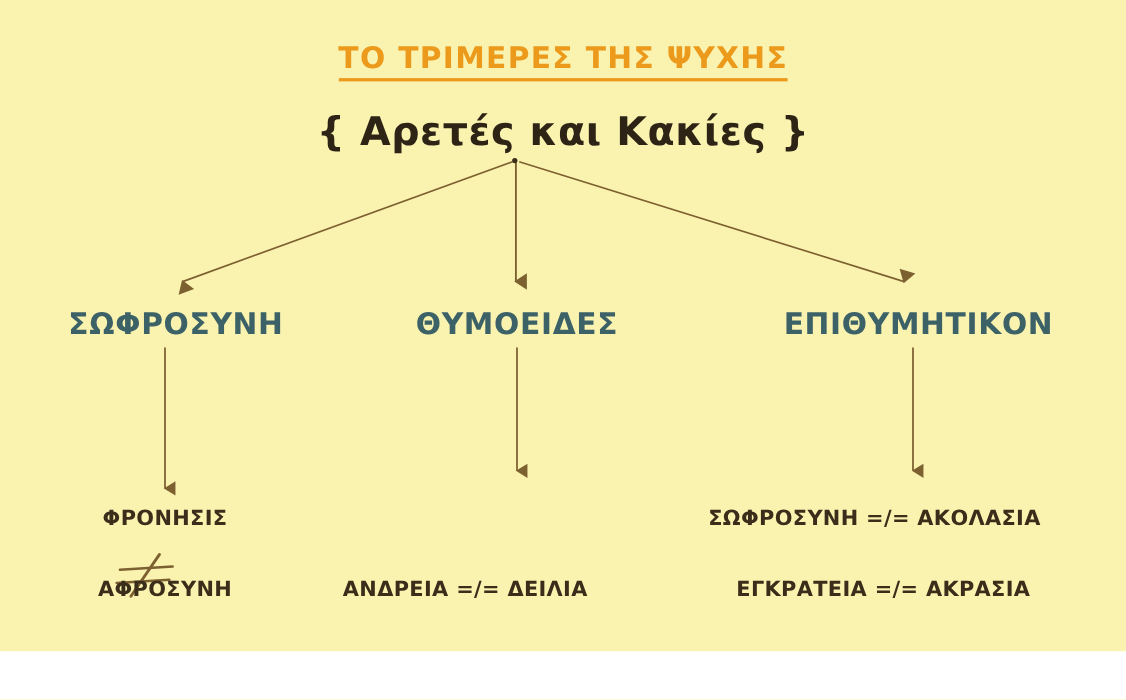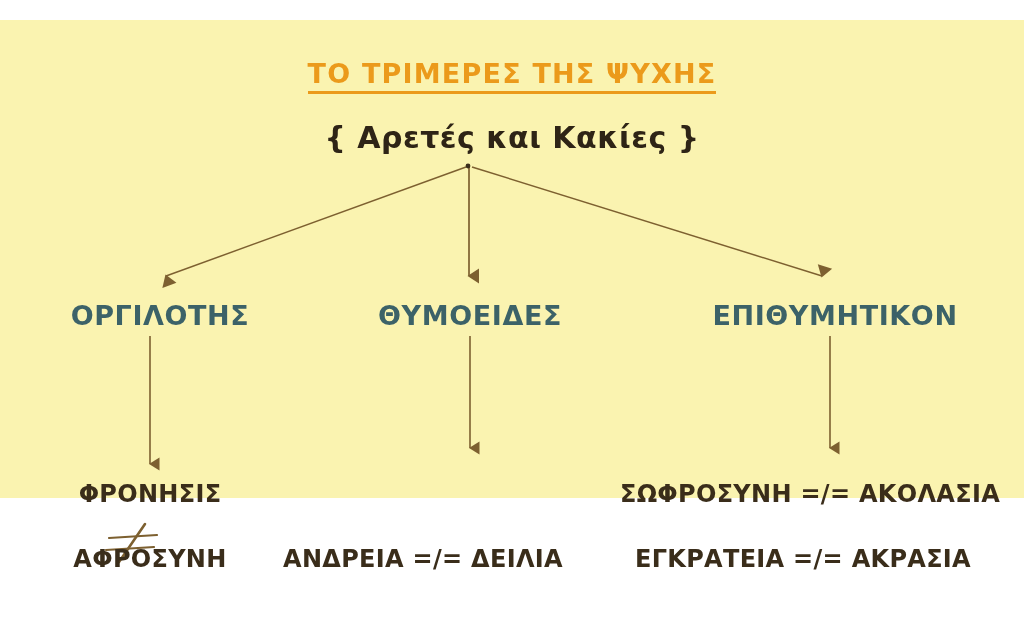--- a/index.html
+++ b/index.html
@@ -8,23 +8,22 @@
   }
   body {
     width: 1024px;
     height: 636px;
     overflow: hidden;
     font-family: "DejaVu Sans", "Liberation Sans", sans-serif;
   }
   #diagram {
     position: relative;
     width: 1024px;
-    height: 478px;
+    height: 592px;
     background: #faf3b0;
-    margin-top: 20px;
   }
   #edges {
     position: absolute;
     left: 0;
     top: 0;
     width: 1024px;
     height: 636px;
     pointer-events: none;
   }
   .node {
@@ -51,21 +50,21 @@
   }
 
   
   #subtitle {
     left: 0;
     top: 100px;
     width: 1024px;
     text-align: center;
     font-family: "DejaVu Sans", "Liberation Sans", sans-serif;
     font-weight: bold;
-    font-size: 30px;
+    font-size: 36px;
     letter-spacing: 0.5px;
     color: #2e2416;
   }
 
   
   .part-label {
     font-family: "DejaVu Sans", "Liberation Sans", sans-serif;
     font-weight: bold;
     font-size: 27px;
     letter-spacing: 0.6px;
@@ -74,31 +73,31 @@
     text-align: center;
   }
   #part-0 { left: 20px;  width: 280px; }
   #part-1 { left: 340px; width: 260px; }
   #part-2 { left: 690px; width: 290px; }
 
   
   .pair-row {
     font-family: "DejaVu Sans", "Liberation Sans", sans-serif;
     font-weight: bold;
-    font-size: 24px;
+    font-size: 19px;
     letter-spacing: 0.3px;
     color: #3a2d1a;
     text-align: center;
   }
   .row-a { top: 460px; }
   .row-b { top: 525px; }
 
   #pair-0-a { left: 25px;  width: 250px; }
   #pair-1-a { left: 265px; width: 330px; }
-  #pair-2-a { left: 615px; width: 390px; text-align: center; }
+  #pair-2-a { left: 600px; width: 390px; text-align: center; }
 
   #pair-0-b { left: 25px;  width: 250px; }
   #pair-1-b { left: 258px; width: 330px; }
   #pair-2-b { left: 608px; width: 390px; }
 
   
   #neq-0 {
     left: 95px;
     top: 500px;
     width: 90px;
@@ -130,21 +129,21 @@
     <line x1="470" y1="316" x2="470" y2="428" stroke="#7d6030" stroke-width="1.6" marker-end="url(#ah)"></line>
     <line x1="830" y1="316" x2="830" y2="428" stroke="#7d6030" stroke-width="1.6" marker-end="url(#ah)"></line>
   </svg>
 
   <div class="node" id="title">
     <span class="ul">ΤΟ ΤΡΙΜΕΡΕΣ ΤΗΣ  ΨΥΧΗΣ</span>
   </div>
 
   <div class="node" id="subtitle">{ Αρετές  και Κακίες }</div>
 
-  <div class="node part-label" id="part-0">ΟΡΓΙΛΟΤΗΣ</div>
+  <div class="node part-label" id="part-0">ΣΩΦΡΟΣΥΝΗ</div>
   <div class="node part-label" id="part-2">ΕΠΙΘΥΜΗΤΙΚΟΝ</div>
   <div class="node part-label" id="part-1">ΘΥΜΟΕΙΔΕΣ</div>
 
   <div class="node pair-row row-a" id="pair-0-a">ΦΡΟΝΗΣΙΣ</div>
   <div class="node pair-row row-a" id="pair-2-a">ΣΩΦΡΟΣΥΝΗ =/= ΑΚΟΛΑΣΙΑ</div>
 
   <svg class="node" id="neq-0" viewBox="0 0 90 48" xmlns="http://www.w3.org/2000/svg">
     <line x1="14" y1="18" x2="62" y2="15" stroke="#7d6030" stroke-width="2.2" stroke-linecap="round"></line>
     <line x1="11" y1="30" x2="59" y2="27" stroke="#7d6030" stroke-width="2.2" stroke-linecap="round"></line>
     <line x1="50" y1="4" x2="24" y2="42" stroke="#7d6030" stroke-width="2.6" stroke-linecap="round"></line>

